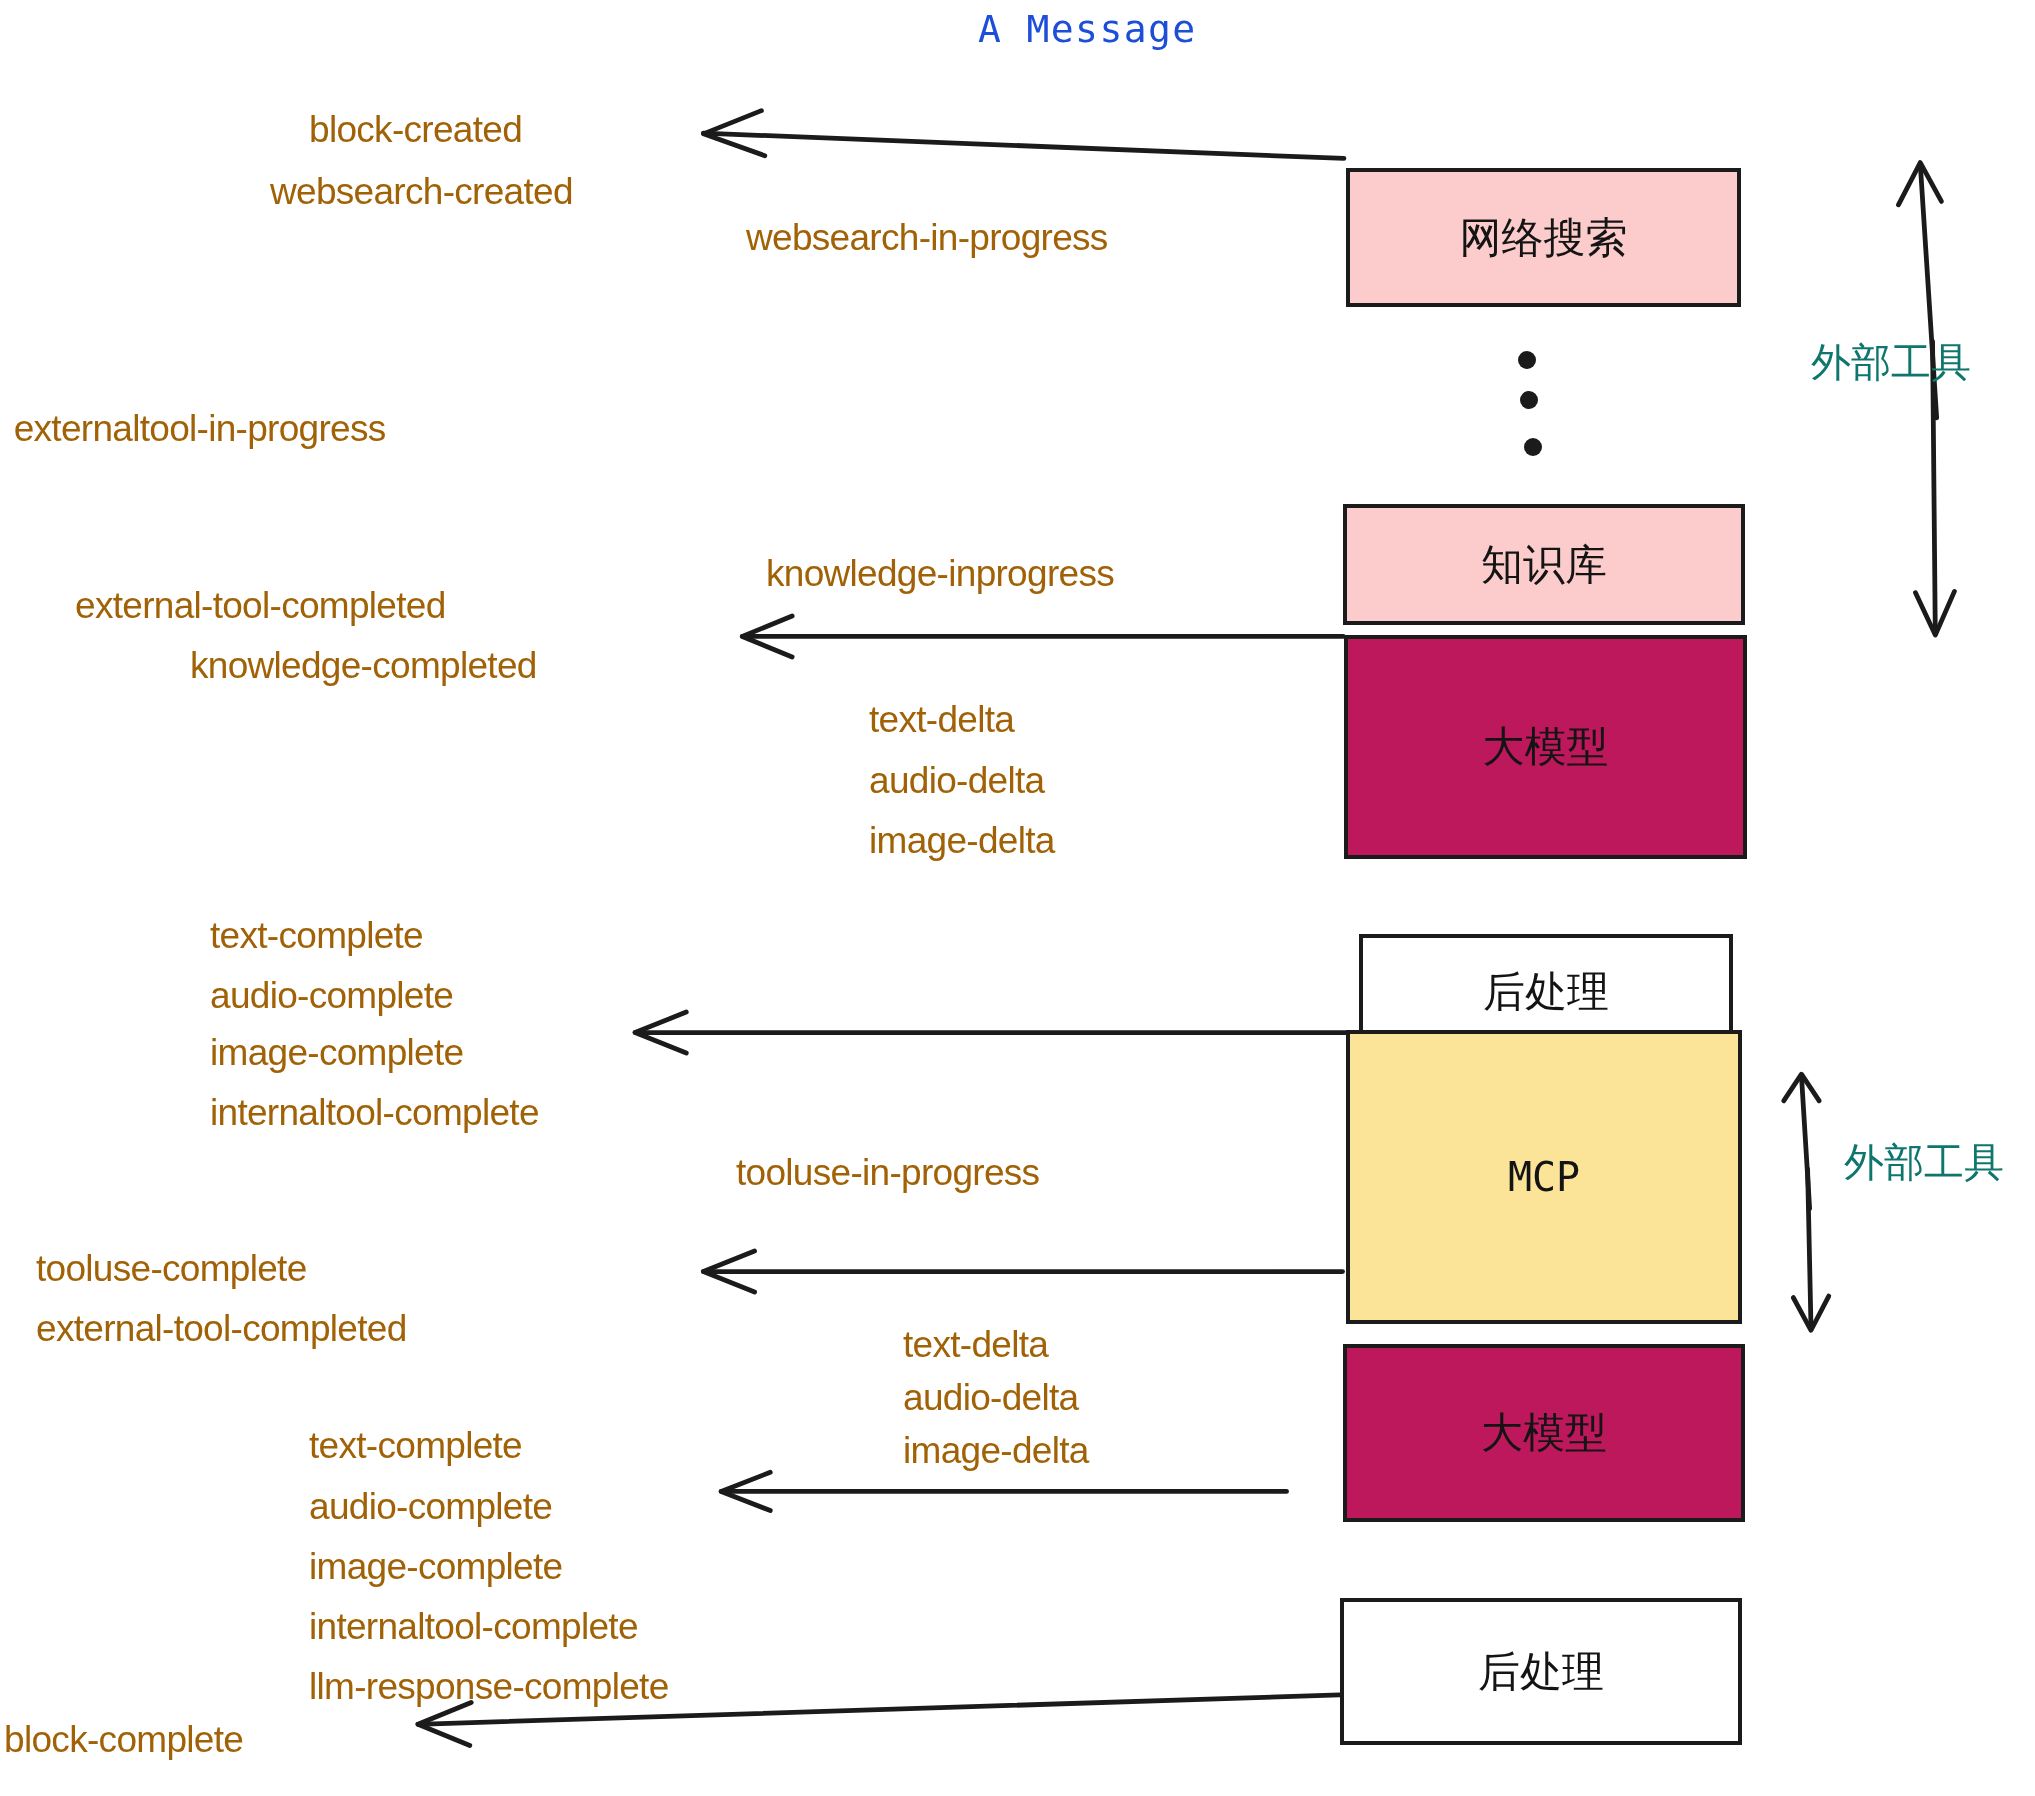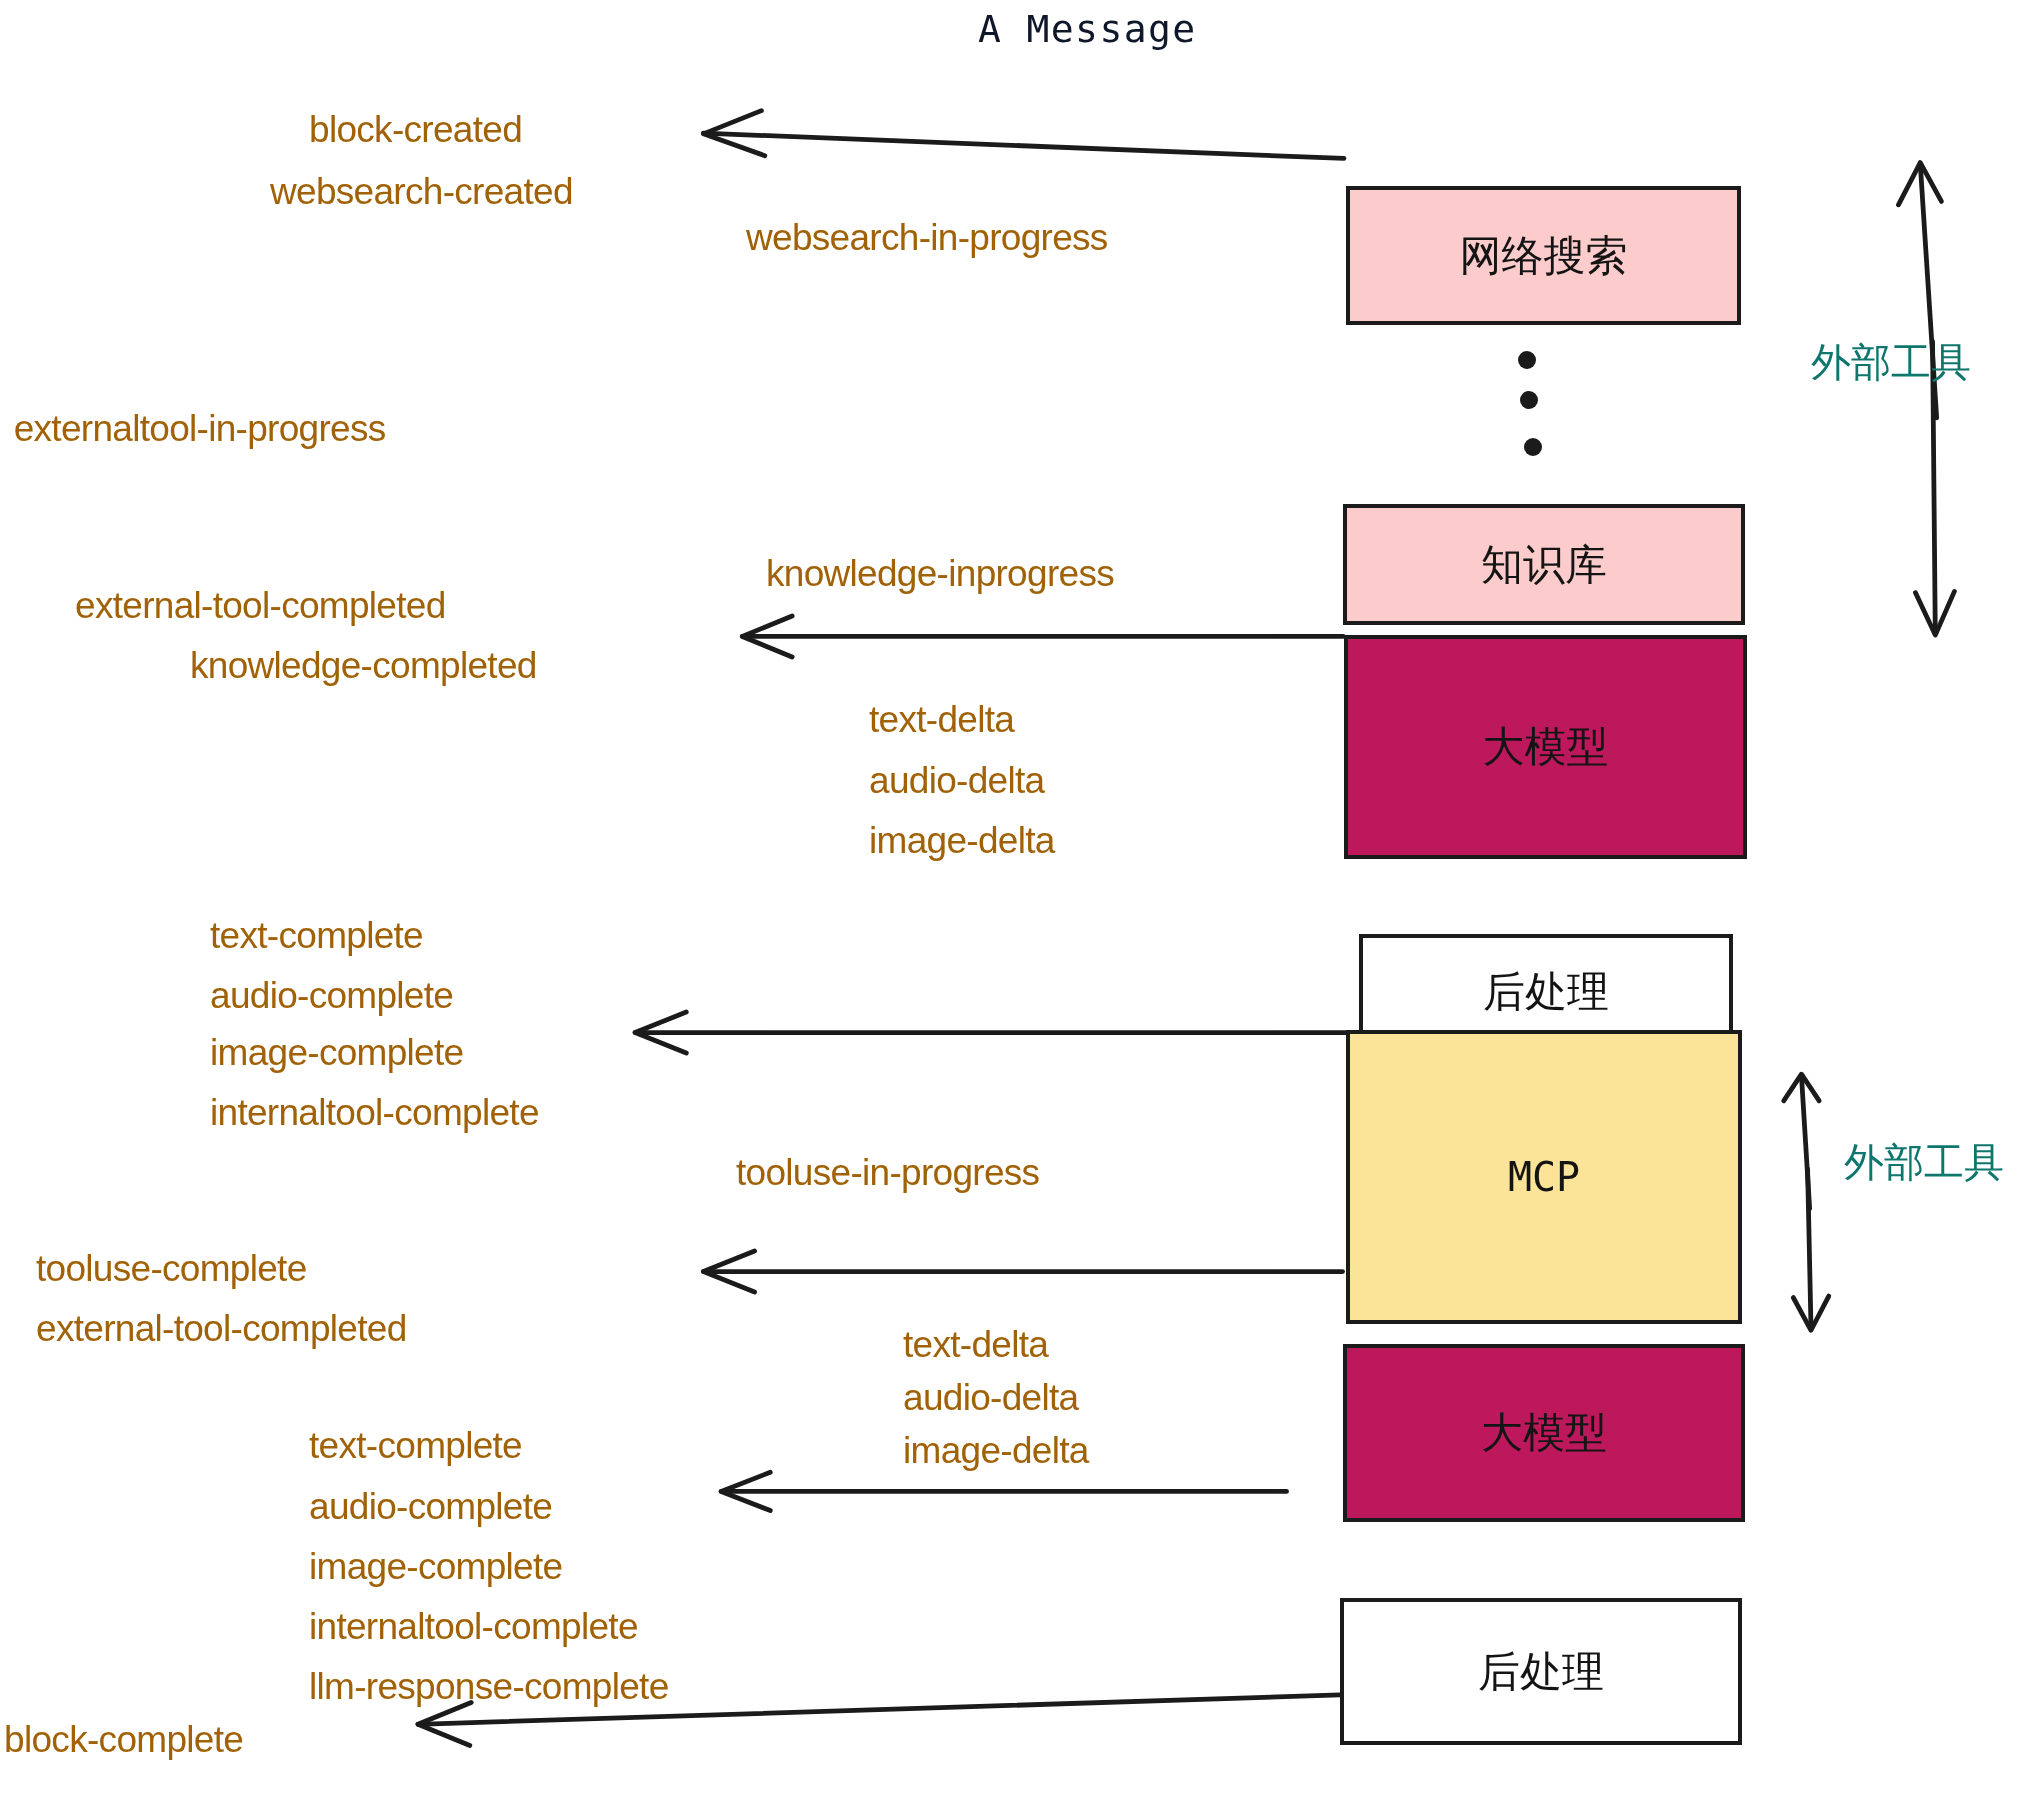--- a/index.html
+++ b/index.html
@@ -3,21 +3,21 @@
 <meta charset="utf-8">
 <style>
   html,body{margin:0;padding:0;background:#fff;}
   body{width:2035px;height:1796px;position:relative;overflow:hidden;
        font-family:"DejaVu Sans Mono","Liberation Mono",monospace;}
   #stage{position:absolute;inset:0;width:2035px;height:1796px;}
 
   .lbl{position:absolute;white-space:nowrap;color:#a16207;
        font-family:Liberation Sans, sans-serif;
        font-size:37px;letter-spacing:-0.7px;line-height:1;margin-top:15px;}
-  .title{position:absolute;white-space:nowrap;color:#0f172a;
+  .title{position:absolute;white-space:nowrap;color:#1d4ed8;
        font-family:"DejaVu Sans Mono","Liberation Mono",monospace;
        font-size:38px;letter-spacing:1.4px;}
 
   .box{position:absolute;box-sizing:border-box;border:4.1px solid #1b1b1b;
        display:flex;align-items:center;justify-content:center;
        color:#141414;font-family:"DejaVu Sans","Liberation Sans",sans-serif;
        font-size:42px;}
   .box.mono{font-family:"DejaVu Sans Mono","Liberation Mono",monospace;font-size:40px;}
   .pink{background:#fccccc;}
   .green{background:#be185d;}
@@ -121,21 +121,21 @@
   <div class="lbl" style="left:903px;top:1417px;">image-delta</div>
 
   <div class="lbl" style="left:309px;top:1412px;">text-complete</div>
   <div class="lbl" style="left:309px;top:1473px;">audio-complete</div>
   <div class="lbl" style="left:309px;top:1533px;">image-complete</div>
   <div class="lbl" style="left:309px;top:1593px;">internaltool-complete</div>
   <div class="lbl" style="left:309px;top:1653px;">llm-response-complete</div>
 
   <div class="lbl" style="left:4.1px;top:1706px;">block-complete</div>
 
-  <div class="box pink" style="left:1346px;top:186px;width:395px;height:139px;">
+  <div class="box pink" style="left:1346px;top:168px;width:395px;height:139px;">
     <span>网络搜索</span>
   </div>
 
   <div class="dot" style="left:1518px;top:351px;"></div>
   <div class="dot" style="left:1520px;top:391px;"></div>
   <div class="dot" style="left:1524px;top:438px;"></div>
 
   <div class="box pink" style="left:1343px;top:504px;width:402px;height:121px;">
     <span>知识库</span>
   </div>

